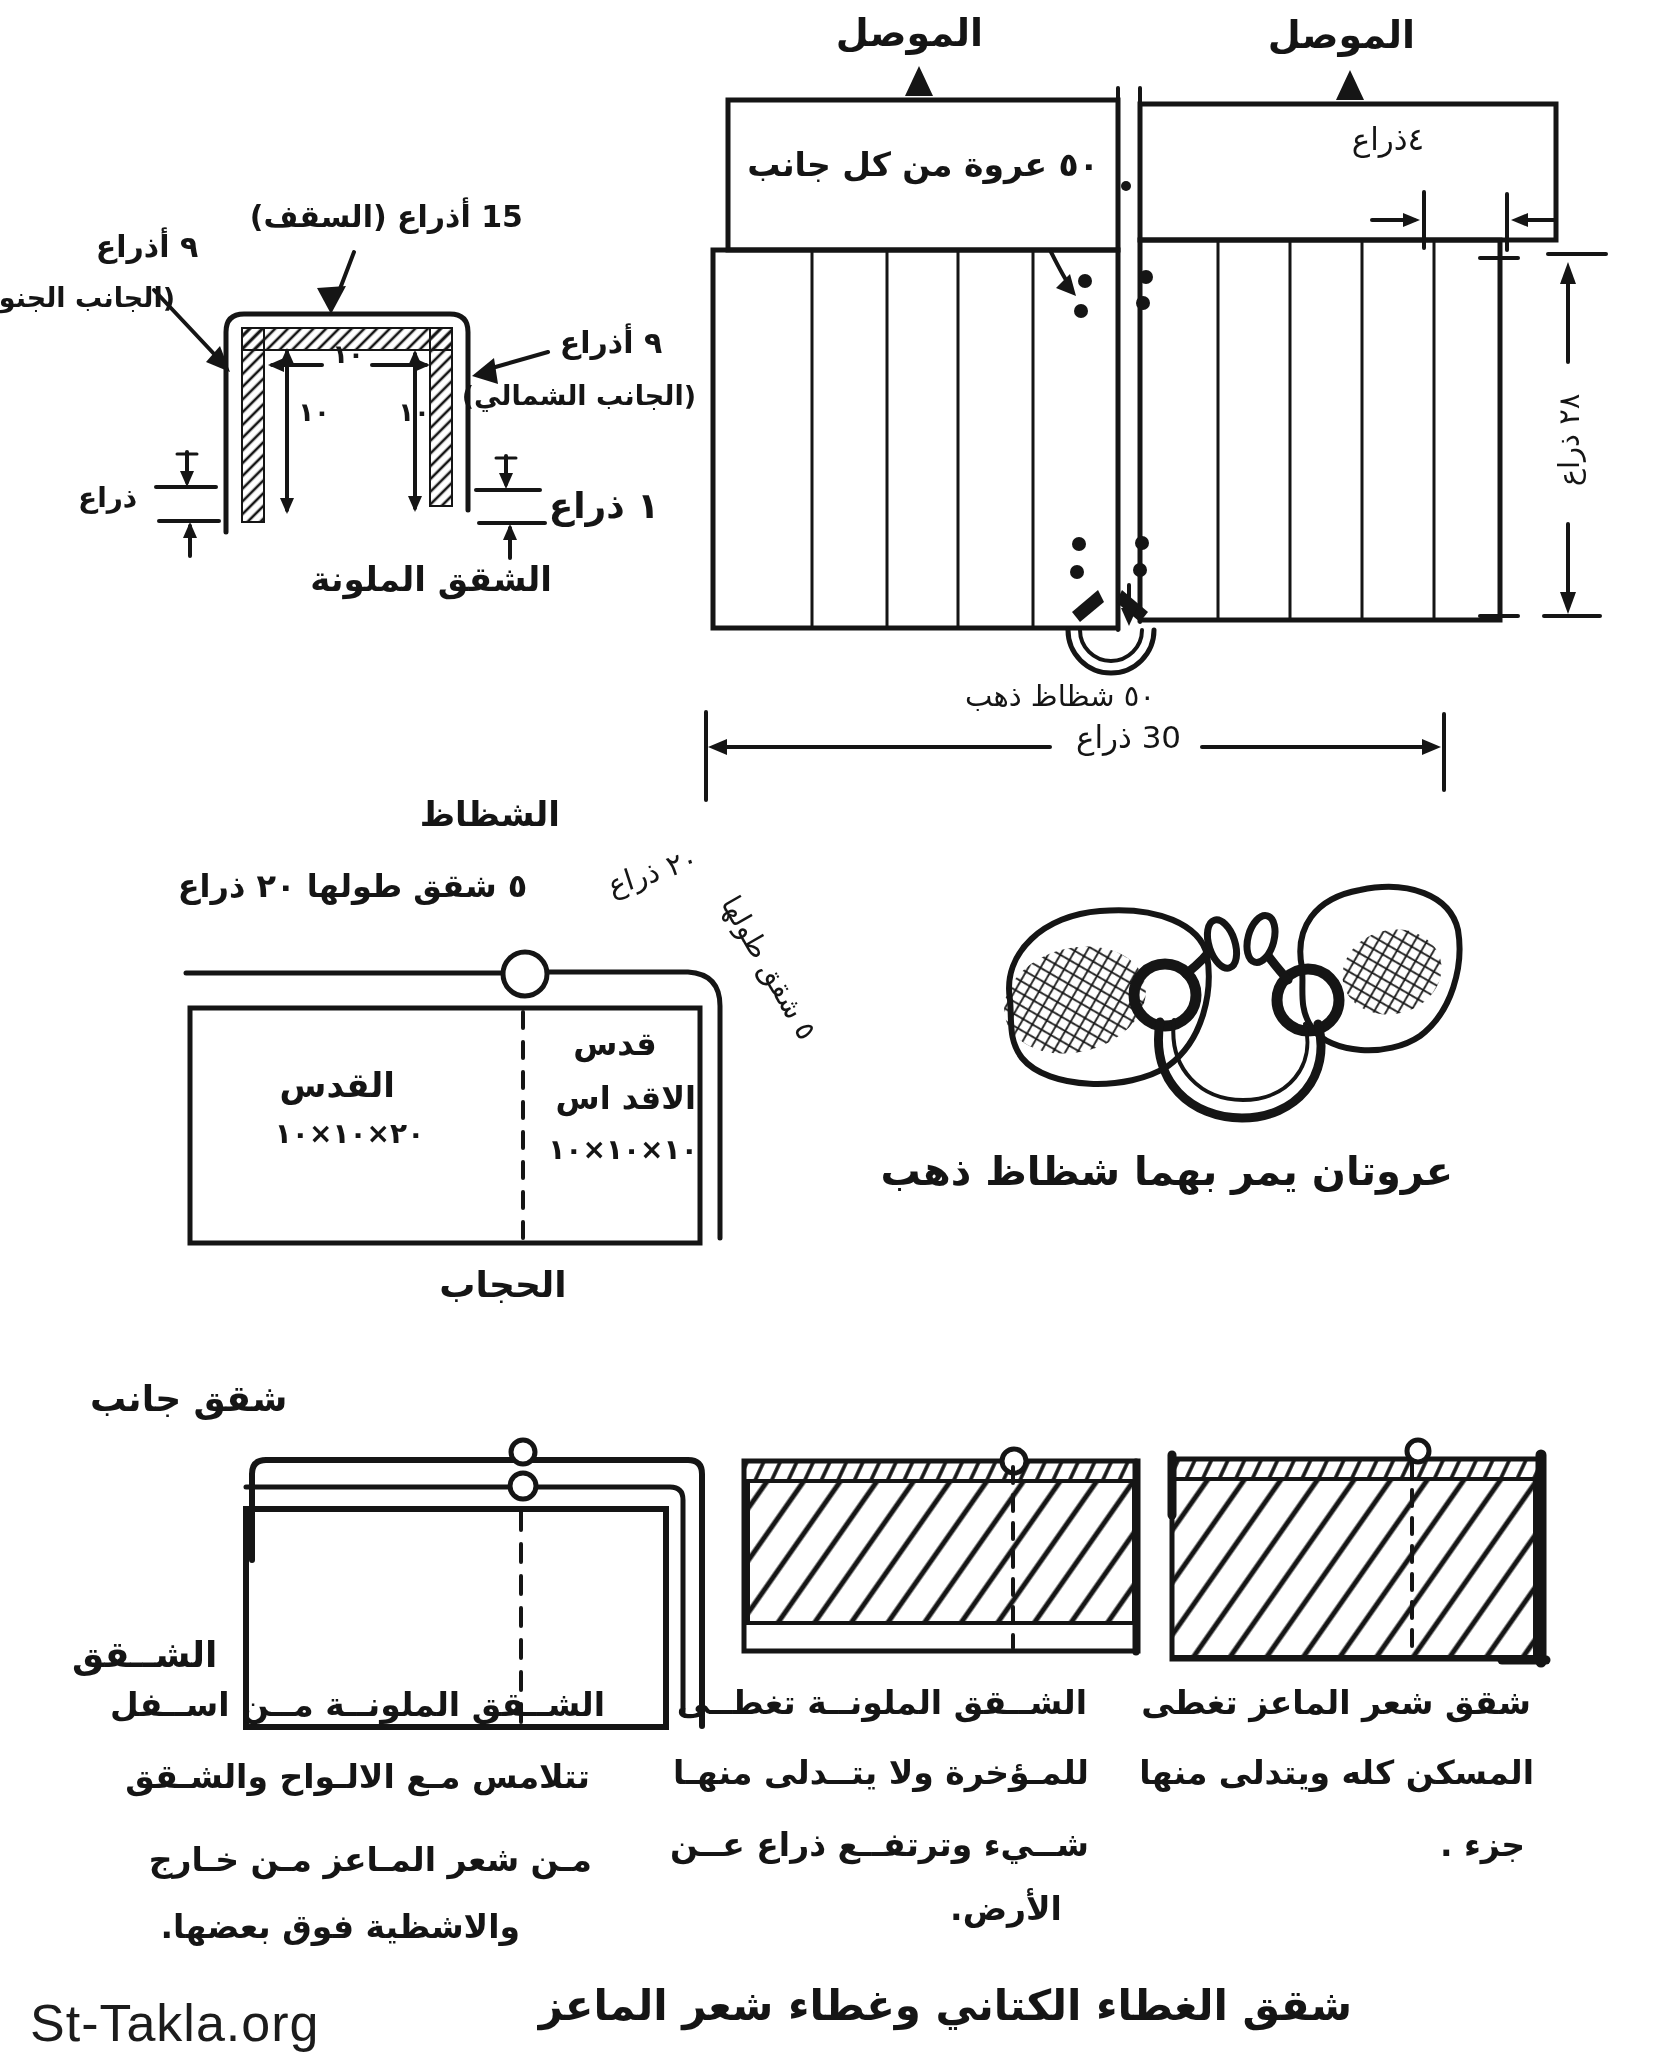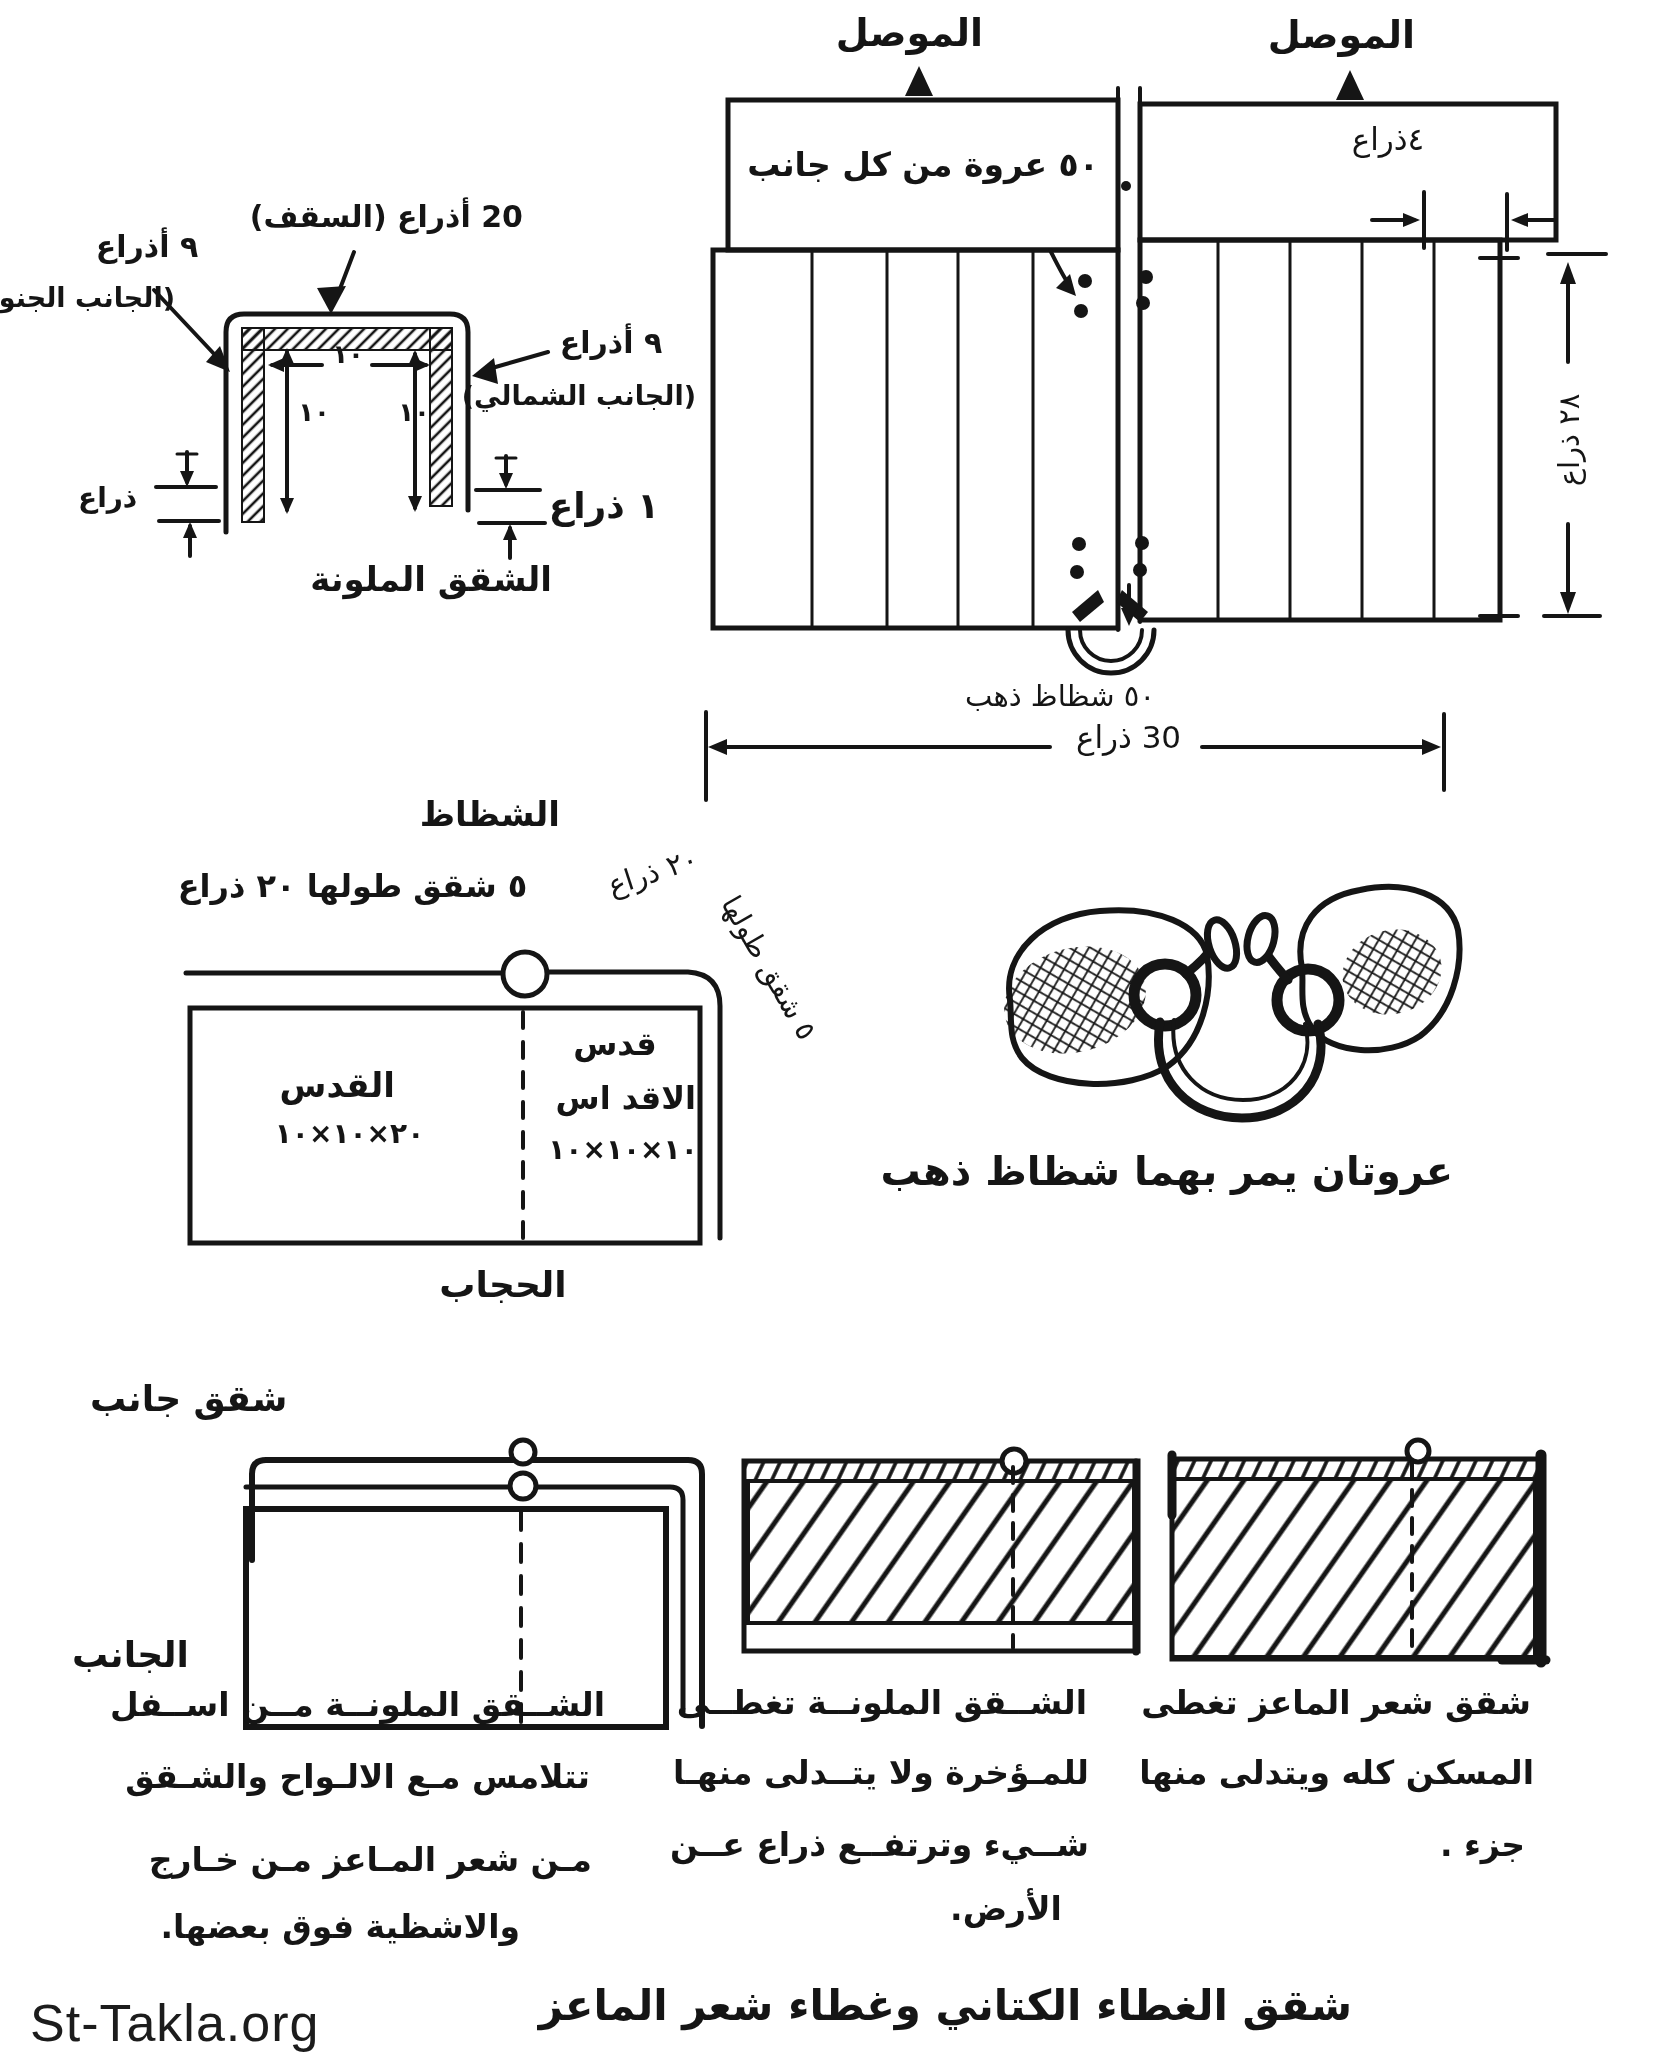--- a/index.html
+++ b/index.html
@@ -185,21 +185,21 @@
     <rect x="1172" y="1479" width="363" height="178" fill="url(#hatchWide)" stroke-width="4"></rect>
     <rect x="1172" y="1459" width="368" height="200" stroke-width="5"></rect>
     <line x1="1172" y1="1455" x2="1172" y2="1515" stroke-width="9"></line>
     <line x1="1541" y1="1455" x2="1541" y2="1662" stroke-width="11"></line>
     <line x1="1502" y1="1660" x2="1546" y2="1660" stroke-width="9"></line>
     <circle cx="1418" cy="1451" r="11" stroke-width="5" fill="#fff"></circle>
     <line x1="1412" y1="1462" x2="1412" y2="1654" stroke-width="4" stroke-dasharray="16 12"></line>
   </g>
 </svg>
 
-<div class="t b c" dir="rtl" style="left:258px;top:200px;width:265px;font-size:30px">20 أذراع (السقف)</div>
+<div class="t b c" dir="rtl" style="left:258px;top:200px;width:265px;font-size:30px">15 أذراع (السقف)</div>
 <div class="t b c" dir="rtl" style="left:92px;top:230px;width:110px;font-size:30px">٩ أذراع</div>
 <div class="t b c" dir="rtl" style="left:0px;top:282px;width:175px;font-size:27px">(الجانب الجنوبي)</div>
 <div class="t b c" dir="rtl" style="left:556px;top:326px;width:110px;font-size:30px">٩ أذراع</div>
 <div class="t b c" dir="rtl" style="left:496px;top:380px;width:200px;font-size:27px">(الجانب الشمالي)</div>
 <div class="t b" dir="rtl" style="left:78px;top:482px;font-size:28px">ذراع</div>
 <div class="t b c" dir="rtl" style="left:544px;top:485px;width:120px;font-size:36px">١ ذراع</div>
 <div class="t b c" dir="rtl" style="left:326px;top:340px;width:44px;font-size:26px">١٠</div>
 <div class="t b c" dir="rtl" style="left:292px;top:398px;width:44px;font-size:26px">١٠</div>
 <div class="t b c" dir="rtl" style="left:392px;top:398px;width:44px;font-size:26px">١٠</div>
 <div class="t b c" dir="rtl" style="left:312px;top:560px;width:240px;font-size:34px">الشقق الملونة</div>
@@ -219,21 +219,21 @@
 <div class="t b c" dir="rtl" style="left:280px;top:1066px;width:115px;font-size:34px">القدس</div>
 <div class="t b c" dir="rtl" style="left:262px;top:1118px;width:175px;font-size:28px">٢٠×١٠×١٠</div>
 <div class="t b c" dir="rtl" style="left:570px;top:1026px;width:90px;font-size:32px">قدس</div>
 <div class="t b c" dir="rtl" style="left:556px;top:1080px;width:140px;font-size:32px">الاقد اس</div>
 <div class="t b c" dir="rtl" style="left:548px;top:1134px;width:150px;font-size:28px">١٠×١٠×١٠</div>
 <div class="t b c" dir="rtl" style="left:438px;top:1264px;width:130px;font-size:36px">الحجاب</div>
 
 <div class="t b c" dir="rtl" style="left:988px;top:1148px;width:465px;font-size:40px">عروتان يمر بهما شظاظ ذهب</div>
 
 <div class="t b" dir="rtl" style="left:90px;top:1378px;font-size:36px">شقق جانب</div>
-<div class="t b" dir="rtl" style="left:72px;top:1634px;font-size:36px">الجانب</div>
+<div class="t b" dir="rtl" style="left:72px;top:1634px;font-size:36px">الشــقق</div>
 
 <div class="t b c" dir="rtl" style="left:215px;top:1758px;width:375px;font-size:33px">تتلامس مـع الالـواح والشـقق</div>
 <div class="t b c" dir="rtl" style="left:215px;top:1686px;width:390px;font-size:33px">الشــقق الملونــة مــن اســفل</div>
 <div class="t b c" dir="rtl" style="left:212px;top:1841px;width:380px;font-size:33px">مـن شعر المـاعز مـن خـارج</div>
 <div class="t b c" dir="rtl" style="left:240px;top:1908px;width:280px;font-size:33px">والاشظية فوق بعضها.</div>
 
 <div class="t b c" dir="rtl" style="left:742px;top:1684px;width:345px;font-size:33px">الشــقق الملونــة تغطــى</div>
 <div class="t b c" dir="rtl" style="left:744px;top:1754px;width:345px;font-size:33px">للمـؤخرة ولا يتــدلى منهـا</div>
 <div class="t b c" dir="rtl" style="left:741px;top:1826px;width:348px;font-size:33px">شــيء وترتفــع ذراع عــن</div>
 <div class="t b c" dir="rtl" style="left:944px;top:1890px;width:124px;font-size:33px">الأرض.</div>

